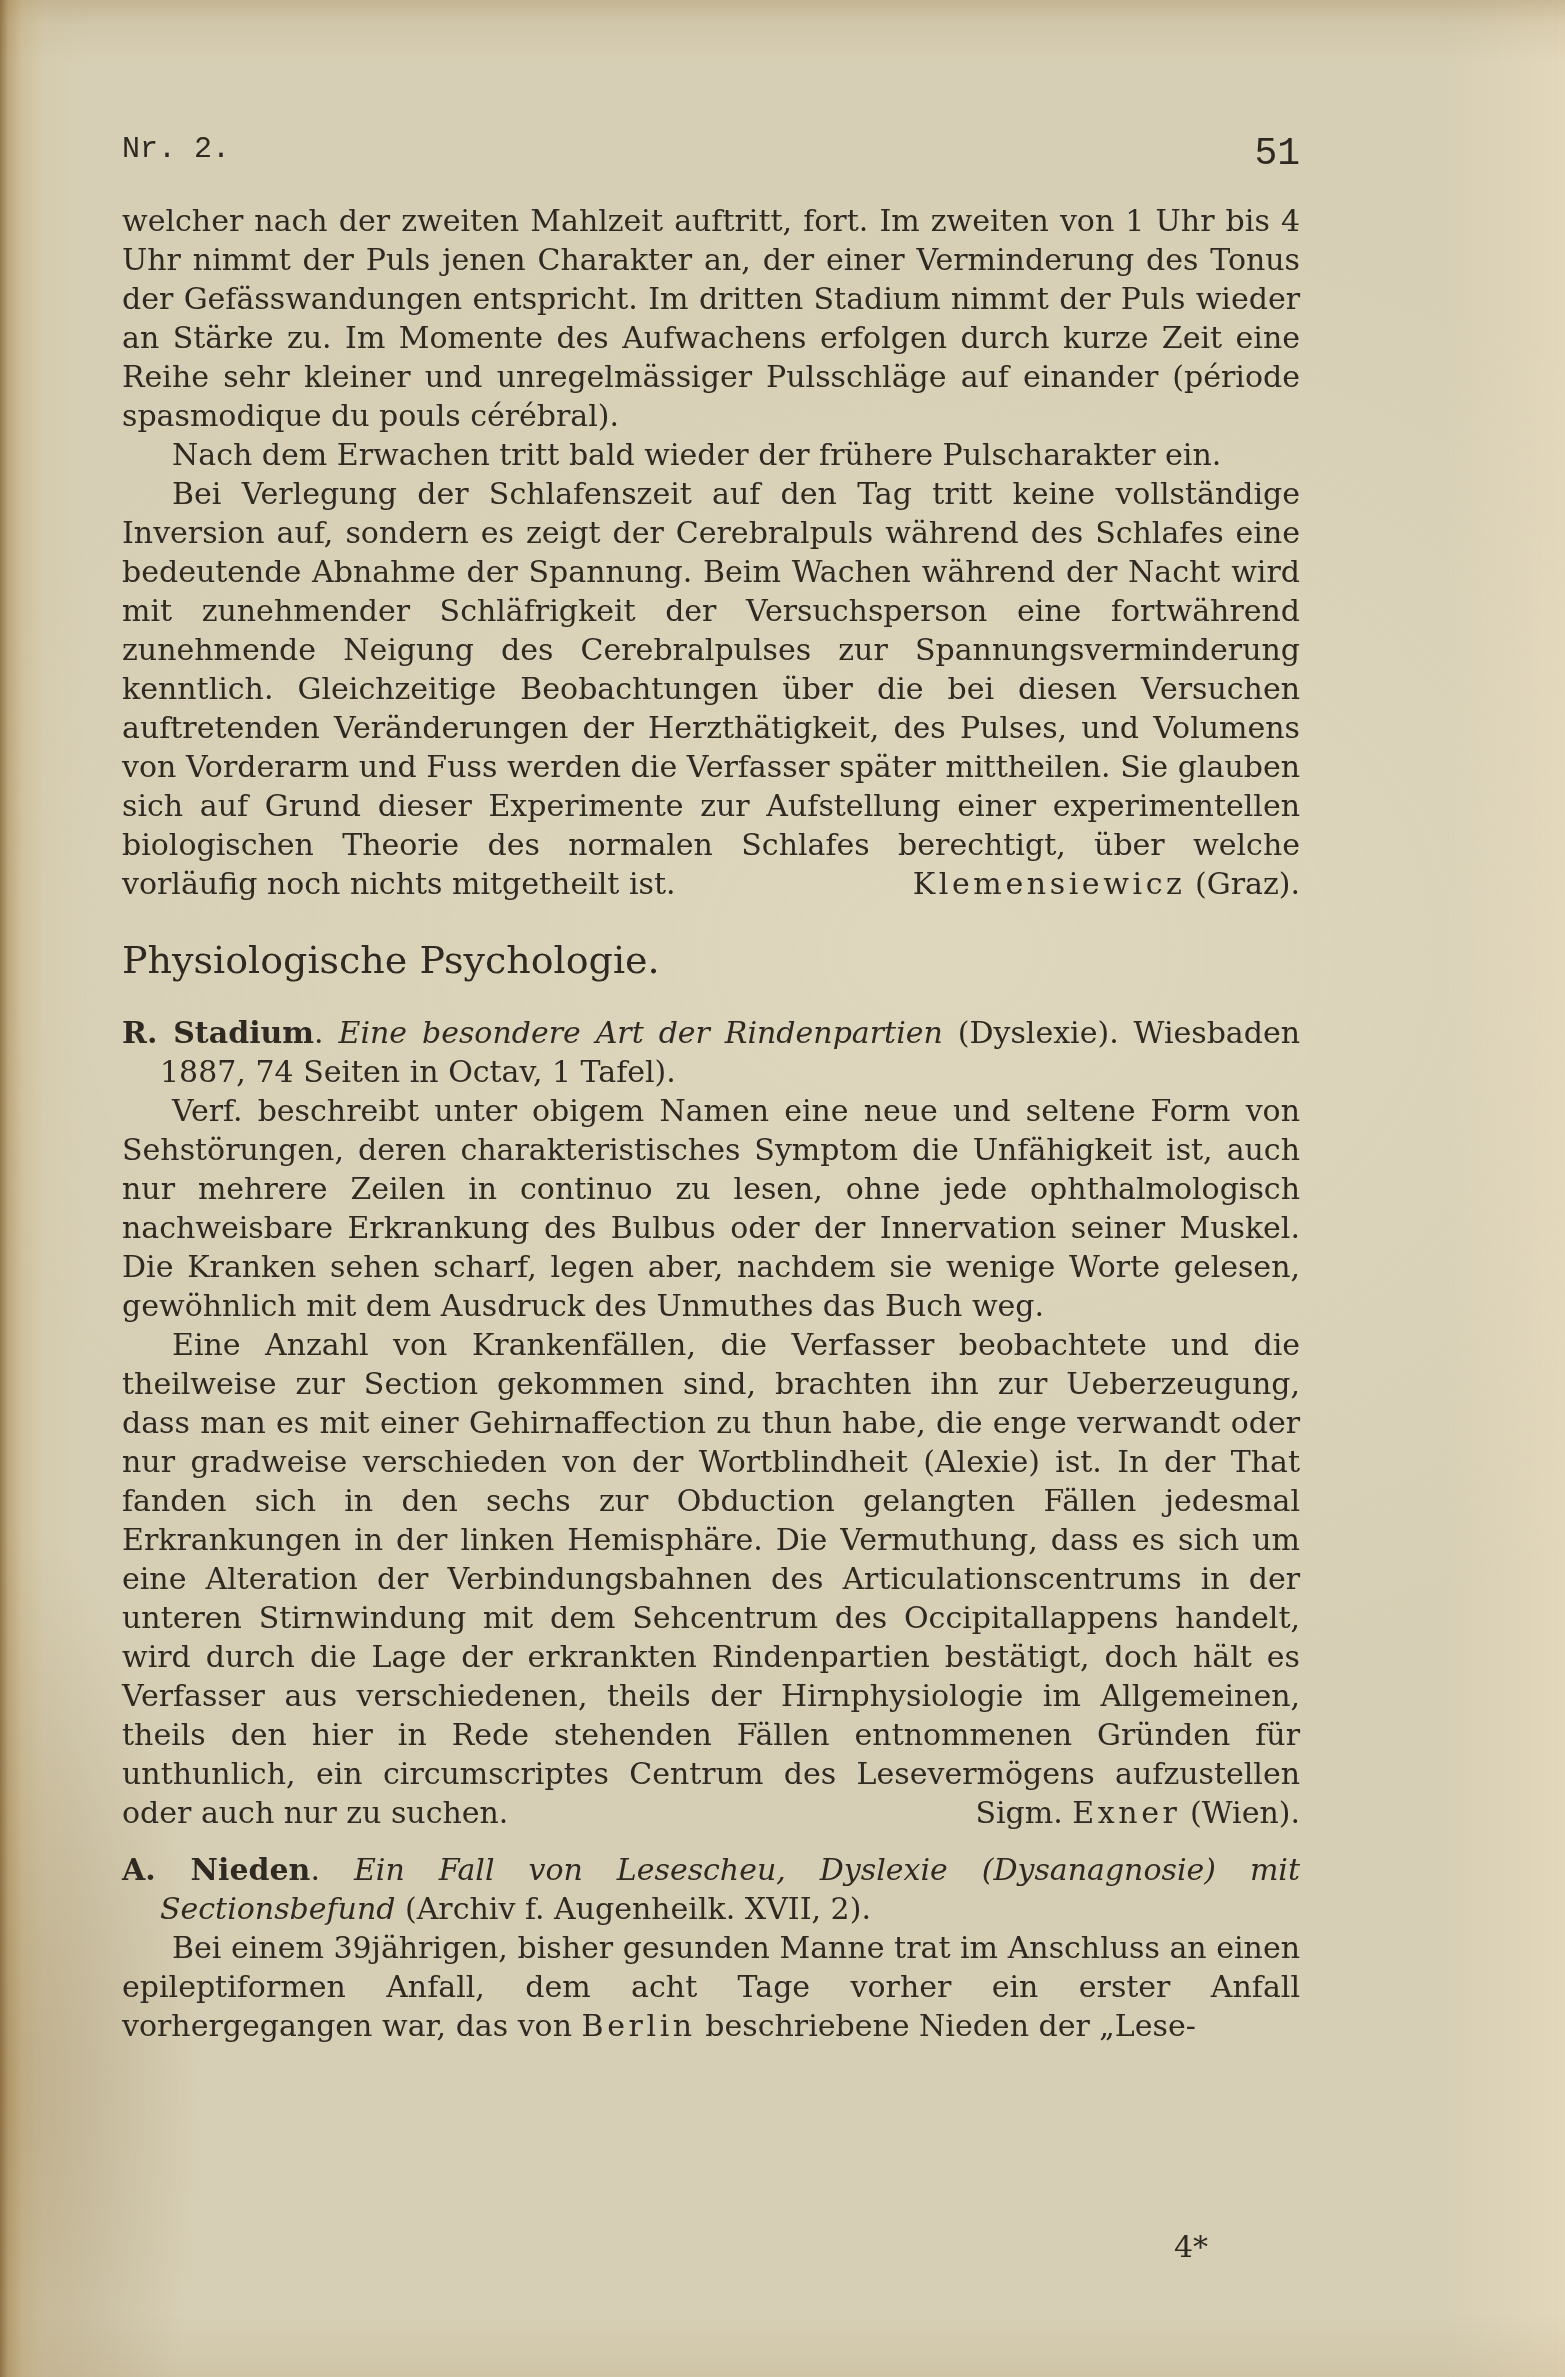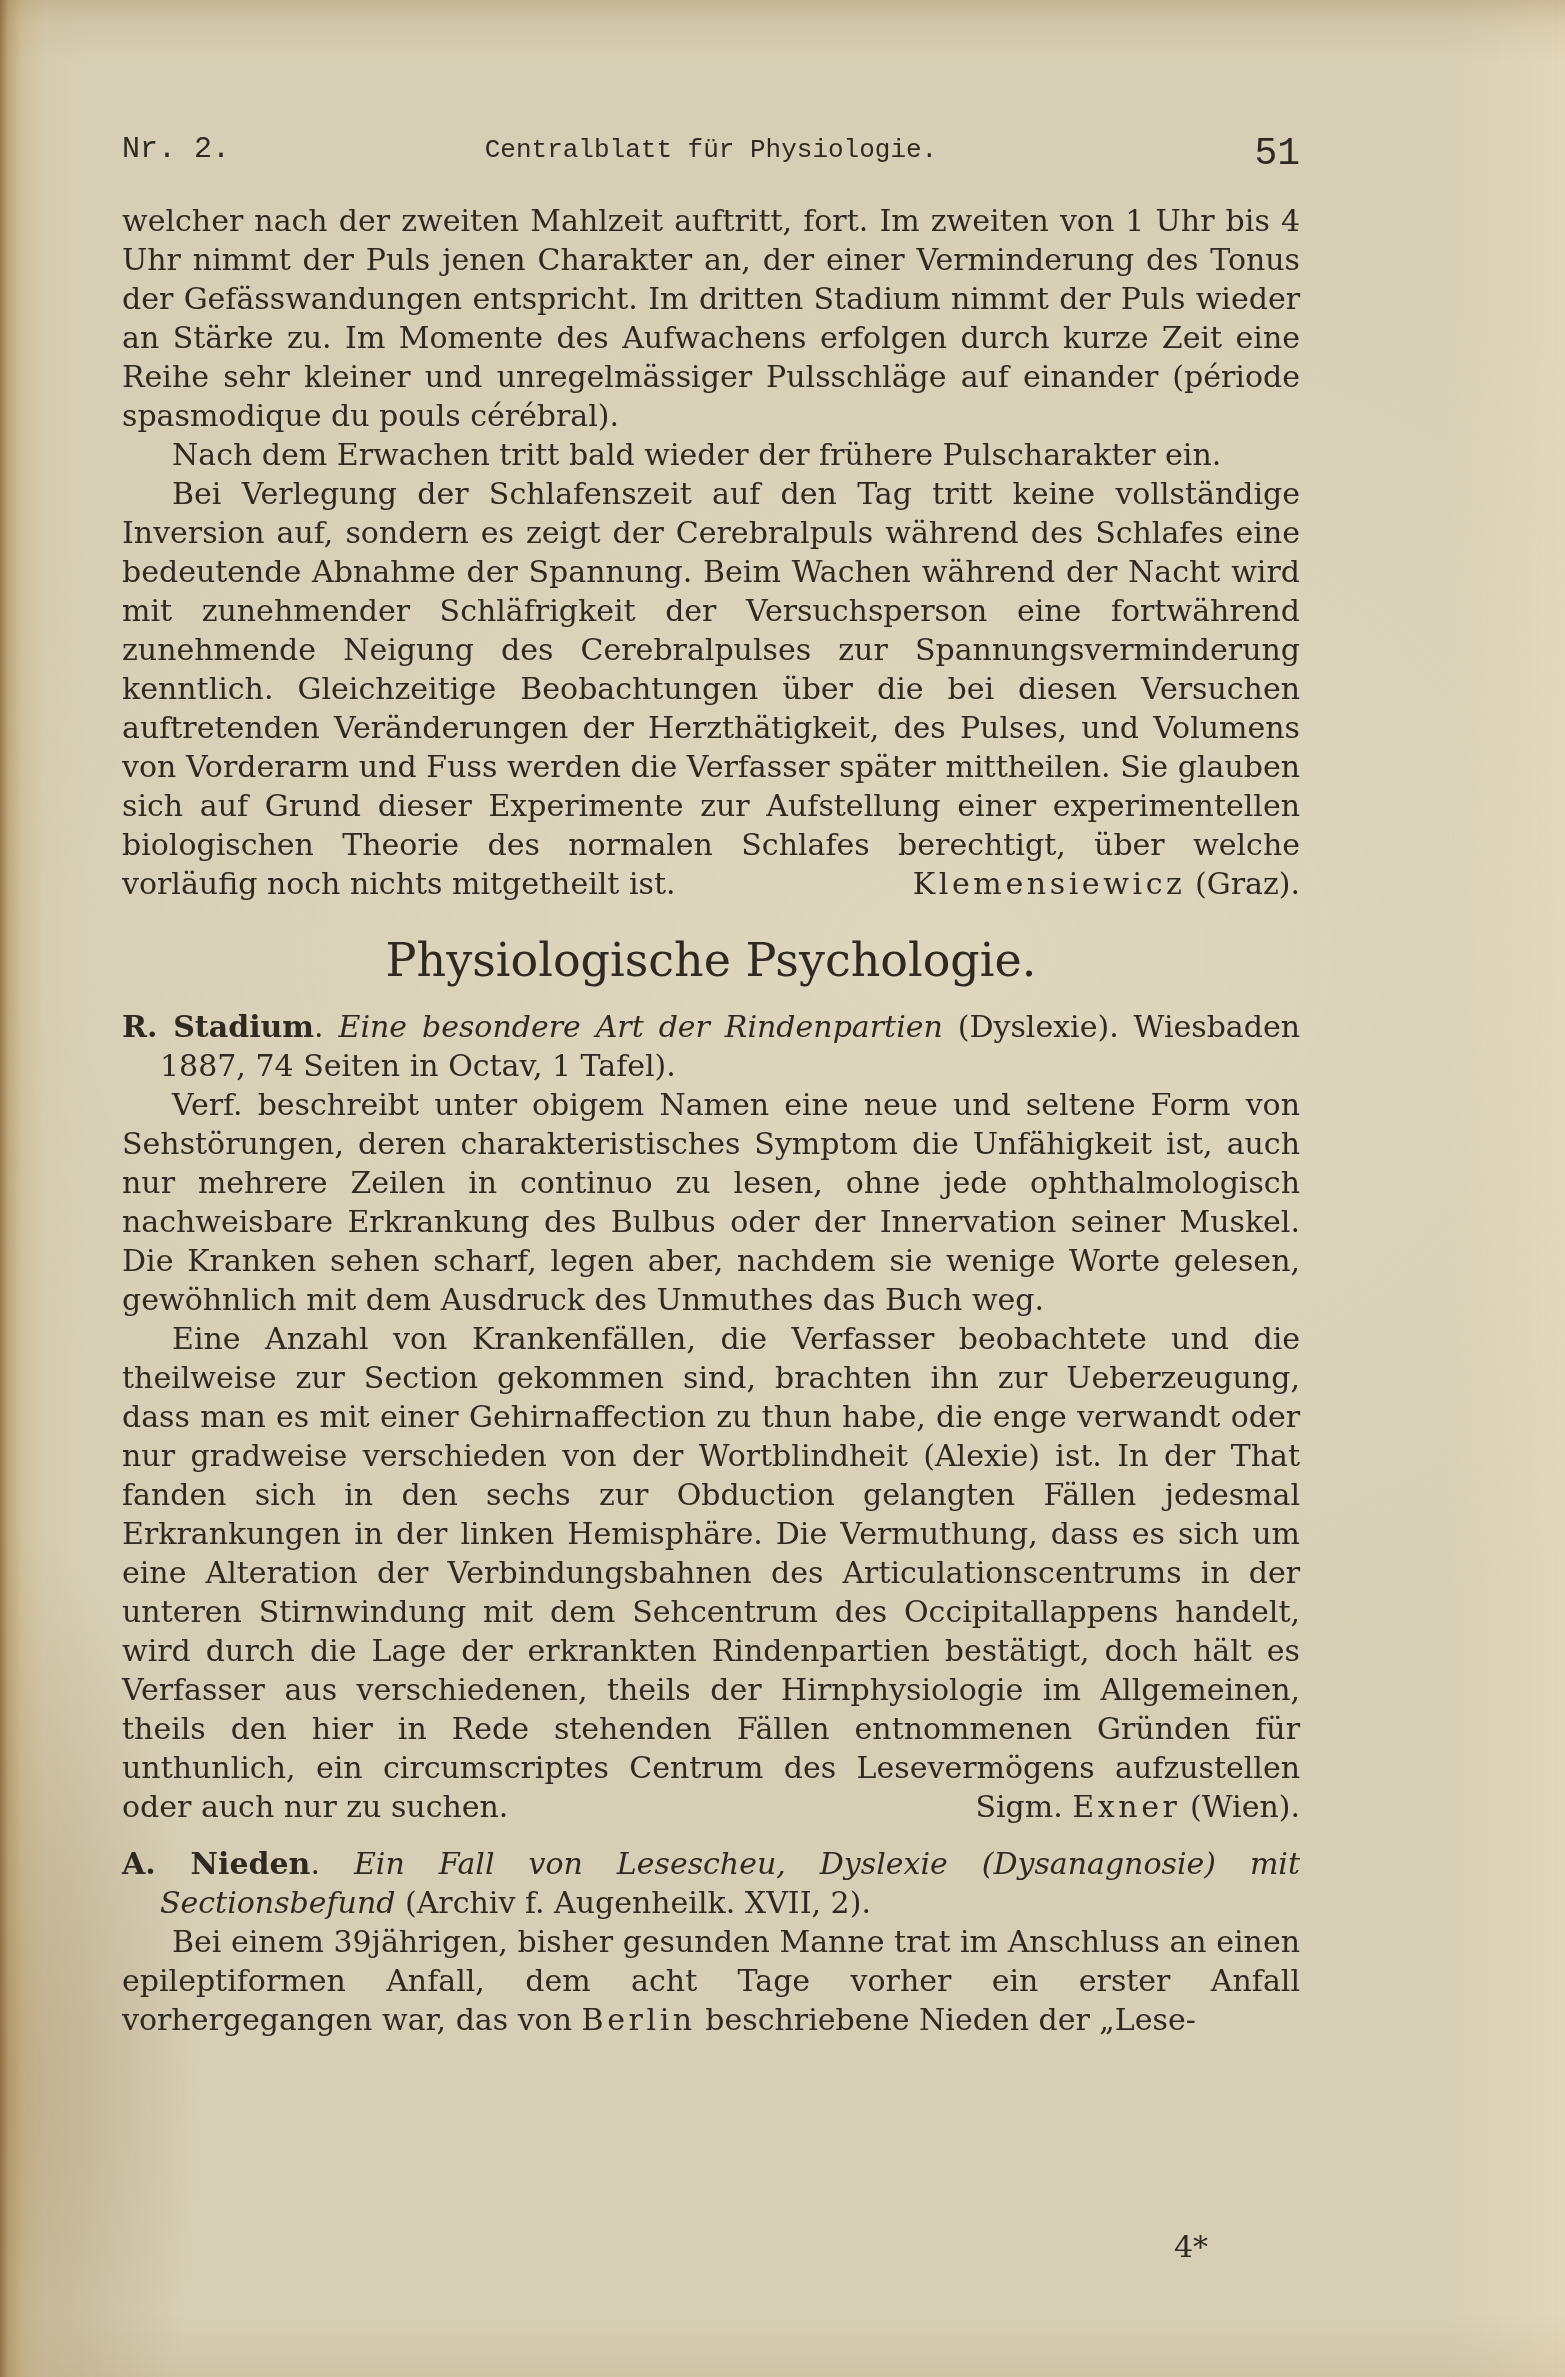--- a/index.html
+++ b/index.html
@@ -39,26 +39,25 @@
     width: 1178px;
     font-size: 30px;
     line-height: 39px;
     text-align: justify;
     hyphens: none;
   }
   .content p { margin: 0; }
   .content p::after { content: ""; display: block; clear: both; }
   p.body-par.indent { text-indent: 50px; }
   h2.heading {
-    font-size: 46px;
+    font-size: 38px;
     font-weight: normal;
     line-height: 49px;
-    text-align: center;
     text-indent: 0;
-    margin: 33px 0 22px 0;
+    margin: 33px 0 28px 0;
   }
   p.reference {
     margin: 18px 0 0 0;
     padding-left: 38px;
     text-indent: -38px;
   }
   .bold   { font-weight: bold; }
   .italic { font-style: italic; }
   .spaced { letter-spacing: 3.6px; }
   .sig { float: right; }
@@ -69,21 +68,20 @@
     left: 1174px;
     top: 2229px;
     font-size: 30px;
   }
 </style>
 </head>
 <body>
 
 <div class="header">
   <span class="h-left">Nr. 2.</span>
-  <span class="h-center">Centralblatt für Physiologie.</span>
   <span class="h-right">51</span>
 </div>
 
 <div class="content" id="page-content">
     <p class="body-par"><span>welcher nach der zweiten Mahlzeit auftritt, fort. Im zweiten von 1 Uhr bis 4 Uhr nimmt der Puls jenen Charakter an, der einer Verminderung des Tonus der Gefässwandungen entspricht. Im dritten Stadium nimmt der Puls wieder an Stärke zu. Im Momente des Aufwachens erfolgen durch kurze Zeit eine Reihe sehr kleiner und unregelmässiger Pulsschläge auf einander (période spasmodique du pouls cérébral).</span></p>
     <p class="body-par indent"><span>Nach dem Erwachen tritt bald wieder der frühere Pulscharakter ein.</span></p>
     <p class="body-par indent"><span>Bei Verlegung der Schlafenszeit auf den Tag tritt keine vollständige Inversion auf, sondern es zeigt der Cerebralpuls während des Schlafes eine bedeutende Abnahme der Spannung. Beim Wachen während der Nacht wird mit zunehmender Schläfrigkeit der Versuchsperson eine fortwährend zunehmende Neigung des Cerebralpulses zur Spannungsverminderung kenntlich. Gleichzeitige Beobachtungen über die bei diesen Versuchen auftretenden Veränderungen der Herzthätigkeit, des Pulses, und Volumens von Vorderarm und Fuss werden die Verfasser später mittheilen. Sie glauben sich auf Grund dieser Experimente zur Aufstellung einer experimentellen biologischen Theorie des normalen Schlafes berechtigt, über welche vorläufig noch nichts mitgetheilt ist.</span><span class="sig"><span class="sig-name">Klemensiewicz</span> (Graz).</span></p>
     <h2 class="heading">Physiologische Psychologie.</h2>
     <p class="reference"><span class="bold">R. Stadium</span><span>. </span><span class="italic">Eine besondere Art der Rindenpartien</span><span> (Dyslexie). Wiesbaden 1887, 74 Seiten in Octav, 1 Tafel).</span></p>
     <p class="body-par indent"><span>Verf. beschreibt unter obigem Namen eine neue und seltene Form von Sehstörungen, deren charakteristisches Symptom die Unfähigkeit ist, auch nur mehrere Zeilen in continuo zu lesen, ohne jede ophthalmologisch nachweisbare Erkrankung des Bulbus oder der Innervation seiner Muskel. Die Kranken sehen scharf, legen aber, nachdem sie wenige Worte gelesen, gewöhnlich mit dem Ausdruck des Unmuthes das Buch weg.</span></p>

